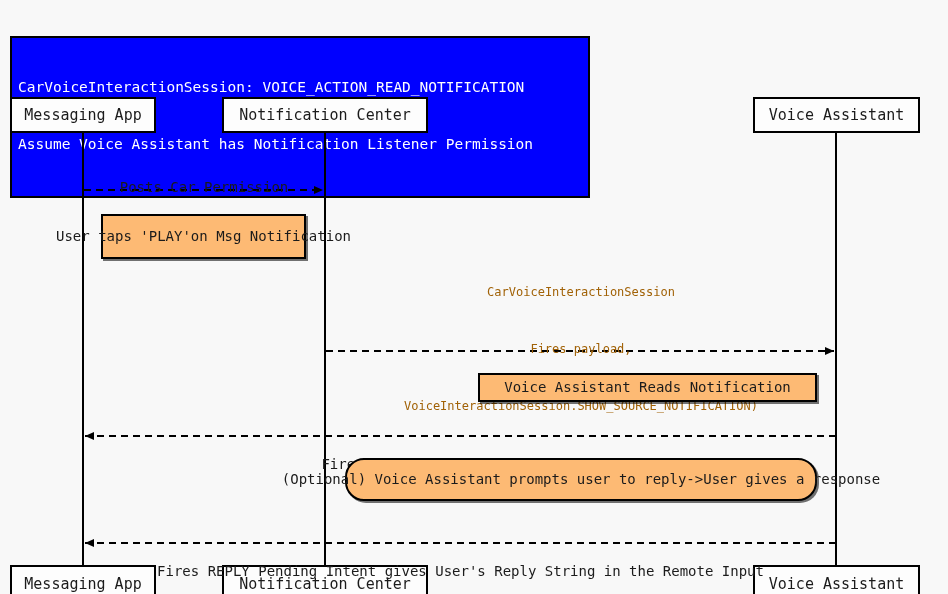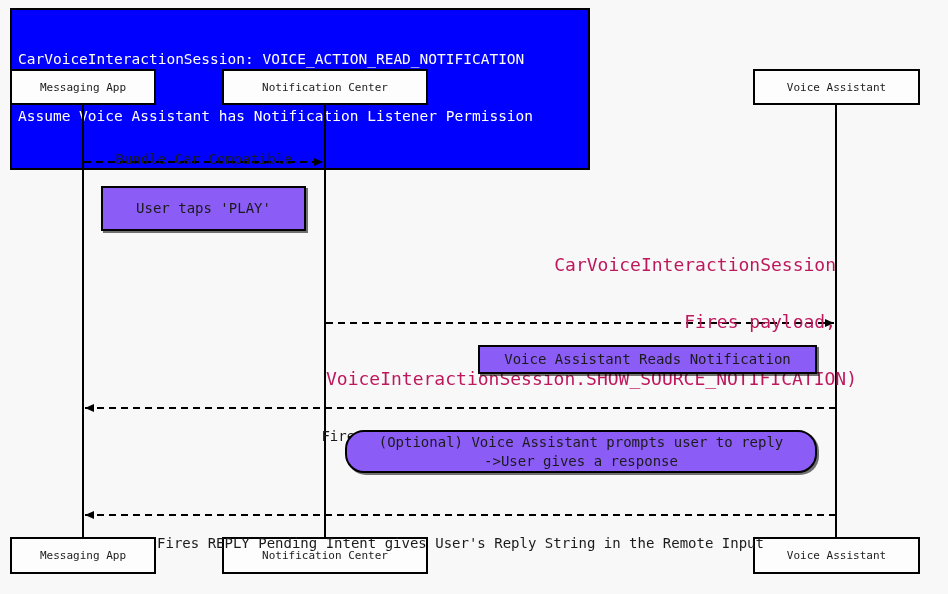--- a/index.html
+++ b/index.html
@@ -3,21 +3,21 @@
 <meta charset="utf-8">
 <style>
   html,body{margin:0;padding:0;}
   body{
     width:948px;height:594px;
     background:#f8f8f8;
     font-family:"DejaVu Sans Mono","Liberation Mono",monospace;
     overflow:hidden;
     position:relative;
   }
-  #canvas{position:absolute;inset:0;}
+  #canvas{position:absolute;inset:0;margin-top:28px;}
   svg.layer{position:absolute;left:0;top:0;width:948px;height:594px;}
 
   .banner{
     position:absolute;
     left:10px;top:8px;width:580px;
     background:#0000ff;
     border:2px solid #000;
     box-sizing:border-box;
     padding:2px 6px 4px 6px;
     color:#ffffff;
@@ -27,56 +27,56 @@
     white-space:pre;
   }
   .banner div{white-space:pre;}
 
   .pbox{
     position:absolute;
     border:2px solid #000;
     background:#fdfdfd;
     box-sizing:border-box;
     display:flex;align-items:center;justify-content:center;
-    font-size:11px;
+    font-size:15px;
     color:#1b1b1b;
     white-space:pre;
     text-align:center;
   }
 
   .note{
     position:absolute;
     border:2px solid #000;
-    background:#8b5cf6;
+    background:#fdba74;
     box-sizing:border-box;
-    display:flex;flex-direction:column;
+    display:flex;flex-direction:row;
     align-items:center;justify-content:center;
     font-size:14px;
     line-height:19px;
     color:#1b1b1b;
     white-space:pre;
     box-shadow:2px 2px 0 0 rgba(0,0,0,0.55);
   }
   .note div{white-space:pre;text-align:center;}
 
   .msglabel{
     position:absolute;
     font-size:14px;
     line-height:19px;
     color:#1b1b1b;
     white-space:pre;
     text-align:center;
   }
   .msglabel div{white-space:pre;}
   .callblock{
     position:absolute;
-    font-size:18px;
+    font-size:12px;
     line-height:19px;
-    color:#be185d;
-    text-align:right;
+    color:#a16207;
+    text-align:center;
     white-space:pre;
   }
   .callblock div{white-space:pre;}
 </style>
 </head>
 <body>
 
 <div id="canvas">
 
   <div class="banner">
@@ -121,26 +121,27 @@
     <span>Messaging App</span>
   </div>
   <div class="pbox" style="left:222px;top:537px;width:206px;height:37px;">
     <span>Notification Center</span>
   </div>
   <div class="pbox" style="left:753px;top:537px;width:167px;height:37px;">
     <span>Voice Assistant</span>
   </div>
 
   <div class="msglabel" style="left:84px;top:112px;width:240px;">
-    <div>Bundle Car Compatible</div>
+    <div>Posts Car Permission</div>
     <div>Messaging Notification</div>
   </div>
 
   <div class="note" style="left:101px;top:186px;width:205px;height:45px;">
     <div>User taps 'PLAY'</div>
+    <div>on Msg Notification</div>
   </div>
 
   <div class="callblock" style="left:326px;top:217px;width:510px;">
     <div>CarVoiceInteractionSession</div>
     <div>Fires payload,</div>
     <div>VoiceInteractionSession.SHOW_SOURCE_NOTIFICATION)</div>
   </div>
 
   <div class="note" style="left:478px;top:345px;width:339px;height:29px;align-items:center;">
     <div>Voice Assistant Reads Notification</div>

